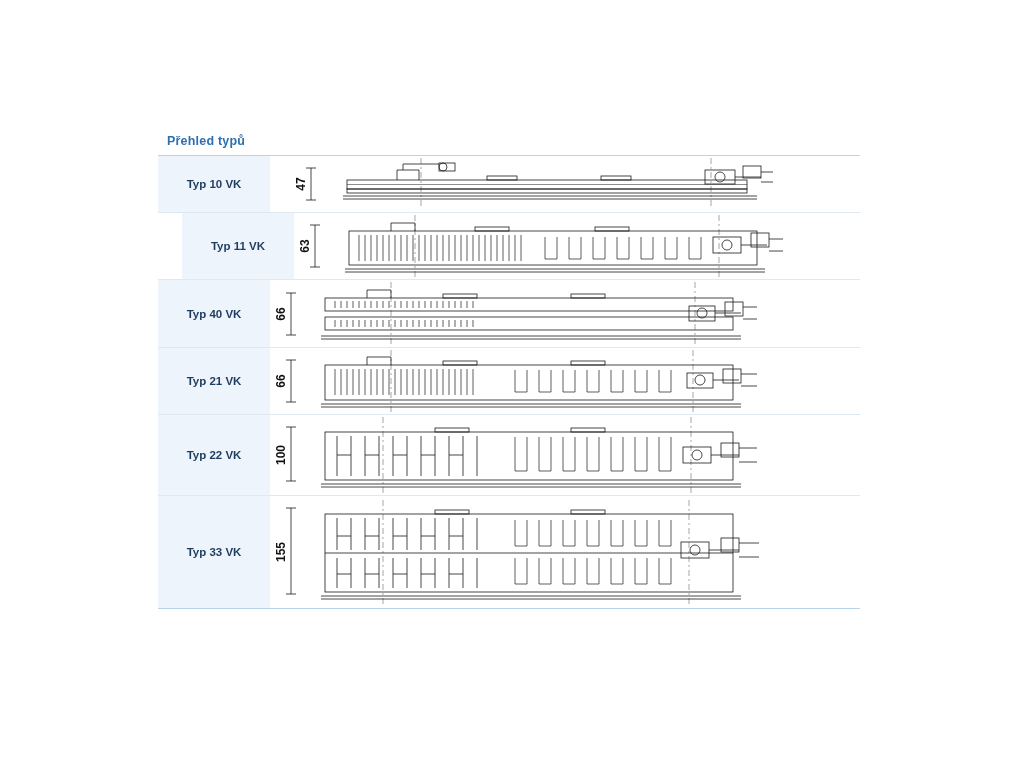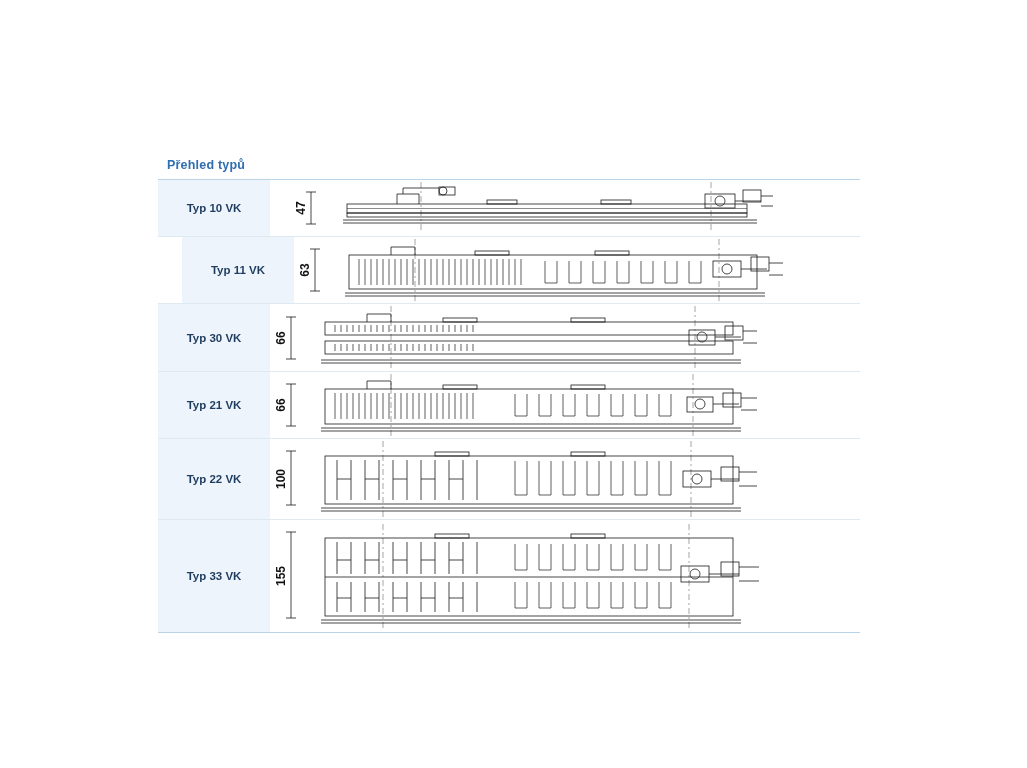--- a/index.html
+++ b/index.html
@@ -19,21 +19,20 @@
     background: #ffffff;
   }
 
   
   #types-table {
     position: absolute;
     left: 158px;
     top: 128px;
     width: 702px;
     background: #ffffff;
-    margin-top: 24px;
   }
 
   .table-title {
     font-size: 12.5px;
     font-weight: bold;
     color: #2f6fb0;
     padding: 6px 0 7px 9px;
     letter-spacing: .2px;
   }
 
@@ -179,21 +178,21 @@
               <line x1="120" y1="2" x2="120" y2="64" stroke-width="0.4" stroke-dasharray="6 3 2 3"></line>
               <line x1="424" y1="2" x2="424" y2="64" stroke-width="0.4" stroke-dasharray="6 3 2 3"></line>
             </g>
             <text x="14" y="33" transform="rotate(-90 14 33)" text-anchor="middle" font-family="Liberation Sans, sans-serif" font-size="12" font-weight="bold" fill="#111">63</text>
           </svg>
         </div>
       </div>
     </div>
 
     <div class="row r2">
-      <div class="label-cell">Typ 30 VK</div>
+      <div class="label-cell">Typ 40 VK</div>
       <div class="fig-cell">
         <div class="fig-wrap">
           <svg width="590" height="67" viewBox="0 0 590 67">
             <g stroke="#1a1a1a" fill="none" stroke-width="0.8">
               <line x1="20" y1="13" x2="20" y2="55"></line>
               <line x1="15" y1="13" x2="25" y2="13"></line>
               <line x1="15" y1="55" x2="25" y2="55"></line>
 
               <rect x="54" y="18" width="408" height="13"></rect>
               <rect x="54" y="37" width="408" height="13"></rect>

